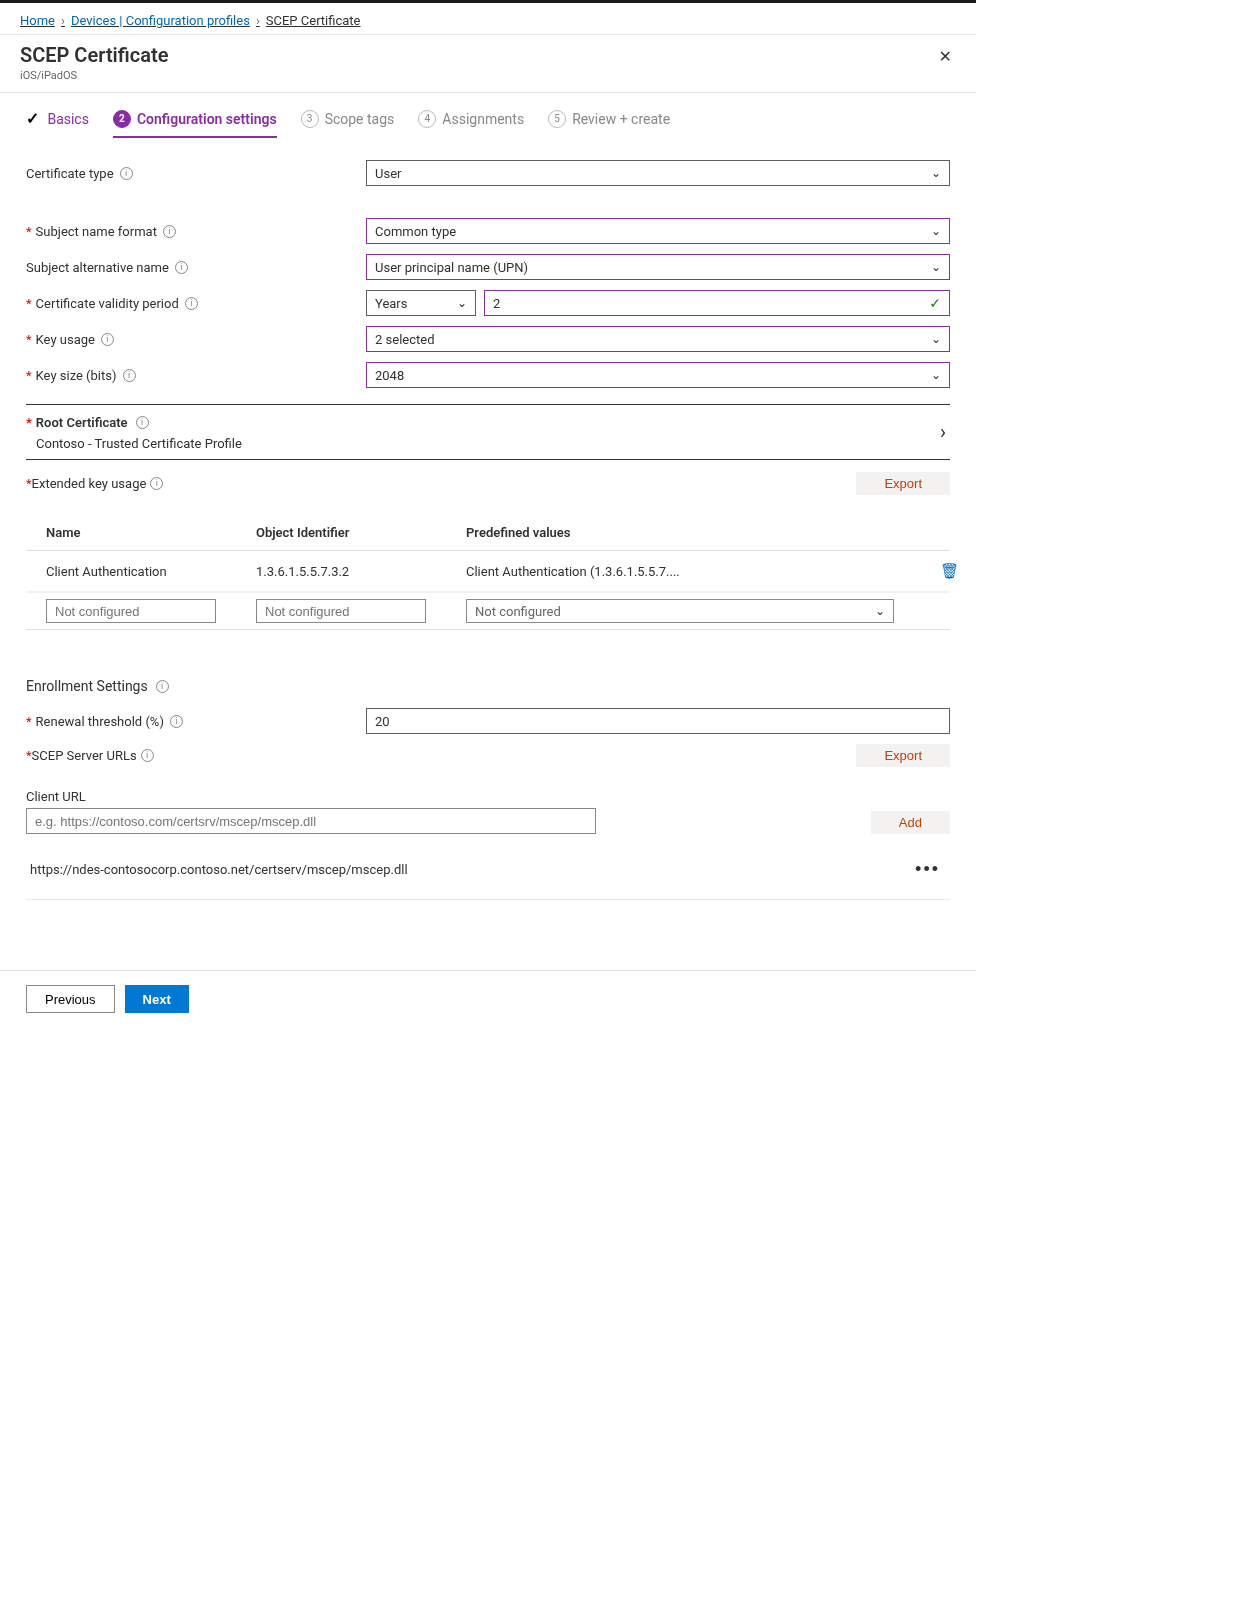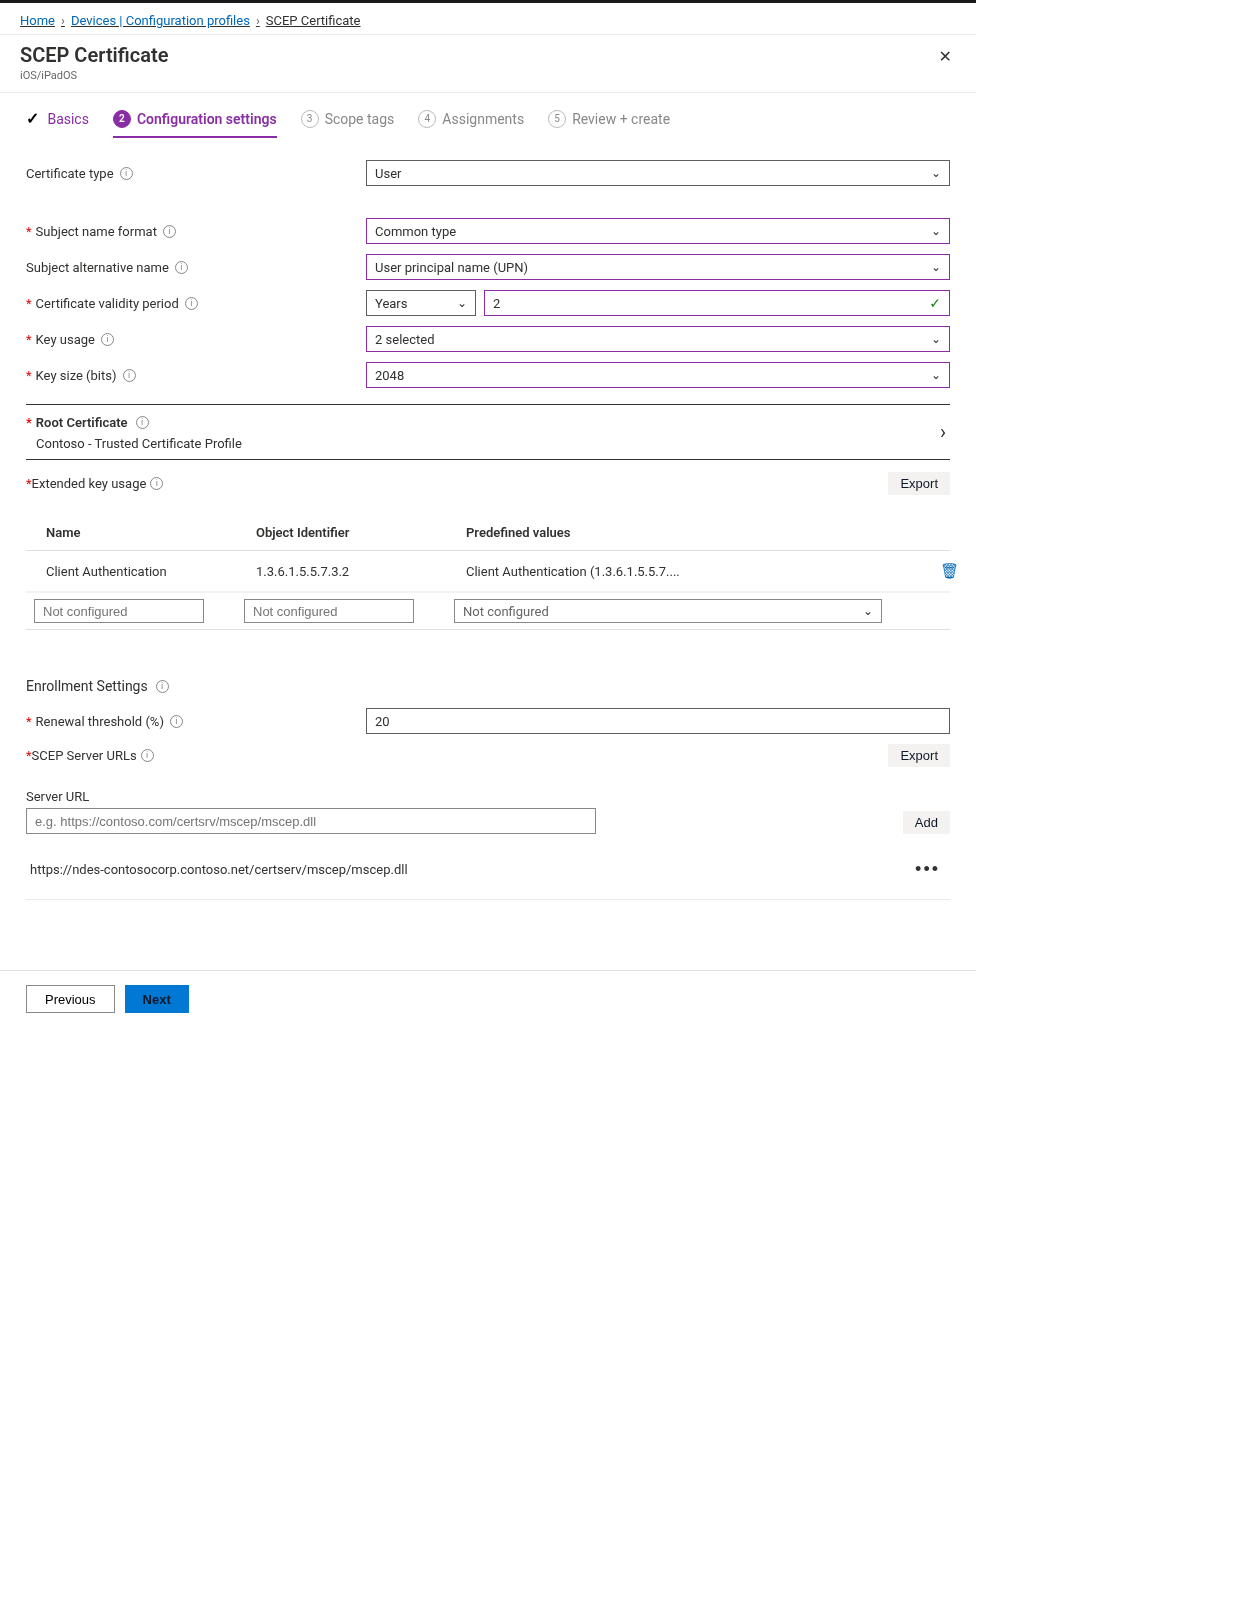--- a/index.html
+++ b/index.html
@@ -135,35 +135,35 @@
   .section-divider .row1 .req { color:#e00000; font-weight:600; }
   .section-divider .value { font-size:13px; color:#323130; padding:6px 10px 0; }
   .section-divider .chev-right {
     position:absolute; right:4px; top:50%; transform:translateY(-50%);
     font-size:20px; color:#323130;
   }
 
   
   .eku-header { display:flex; justify-content: space-between; align-items: center; margin-top:12px;}
   .btn-light {
-    background:#f3f2f1; border:none; color:#0f172a; padding:4px 12px; font-size:13px; cursor:pointer;
+    background:#f3f2f1; border:none; color:#c2410c; padding:4px 28px; font-size:13px; cursor:pointer;
   }
   .eku-table { margin-top: 20px; border-bottom: 1px solid #e1dfdd; }
   .eku-head, .eku-row, .eku-input-row {
     display: grid;
     grid-template-columns: 210px 210px 1fr 36px;
     gap: 0;
     align-items: center;
     padding: 10px 0;
   }
   .eku-head { font-weight:600; border-bottom:1px solid #e1dfdd; }
   .eku-head > div, .eku-row > div { padding-left: 20px; }
   .eku-row { border-bottom:1px solid #f3f2f1; }
   .eku-input-row { border-top:1px solid #f3f2f1; padding:6px 0; }
-  .eku-input-row .input-text, .eku-input-row .dropdown { margin-left:8px; width:calc(100% - 40px); color:#666; height:24px; }
+  .eku-input-row .input-text, .eku-input-row .dropdown { margin-left:20px; width:calc(100% - 40px); color:#666; height:24px; }
   .eku-input-row .dropdown { display:flex; justify-content:space-between; }
   .trash-btn { color:#0067b8; font-size:15px; background:none; border:none; cursor:pointer; }
 
   
   .section-title { font-size:14px; margin: 48px 0 14px; display:flex; align-items:center; gap:4px;}
 
   .url-section { margin-top: 10px; }
   .url-section .head { display:flex; justify-content:space-between; }
   .url-section .head .btn-light.add { }
   .url-section .label-sub { font-size:13px; margin: 8px 0 4px; }
@@ -179,21 +179,21 @@
 
   
   .footer {
     border-top: 1px solid #e1dfdd;
     margin-top: 70px;
     padding: 14px 26px;
     display:flex; gap:10px;
   }
   .btn { font-size:13px; height:28px; padding:0 18px; cursor:pointer; }
   .btn-secondary { background:#fff; border:1px solid #8a8886; }
-  .btn-primary { background:#0078d4; color:#0f172a; border:none; font-weight:600; }
+  .btn-primary { background:#0078d4; color:#ffffff; border:none; font-weight:600; }
 
 </style>
 </head>
 <body>
 
 <div class="app-shell">
 
   <div class="breadcrumb">
     <a href="#">Home</a>
     <span class="sep">›</span>
@@ -399,21 +399,21 @@
         <div class="label" style="width:auto; display:flex; align-items:center;">
           <span class="req" style="color:#e00000;">*</span>
           <span>SCEP Server URLs</span>
           <span class="info-icon">i</span>
         </div>
         <button class="btn-light">Export</button>
       </div>
 
       <div class="head" style="margin-top:14px; align-items:flex-end;">
         <div>
-          <div class="label-sub">Server URL</div>
+          <div class="label-sub">Client URL</div>
           <input class="url-input" placeholder="e.g. https://contoso.com/certsrv/mscep/mscep.dll" style="">
         </div>
         <button class="btn-light add">Add</button>
       </div>
 
       <div class="url-row">
         <span>https://ndes-contosocorp.contoso.net/certserv/mscep/mscep.dll</span>
         <button class="more-btn"><span>•••</span></button>
       </div>
     </div>

